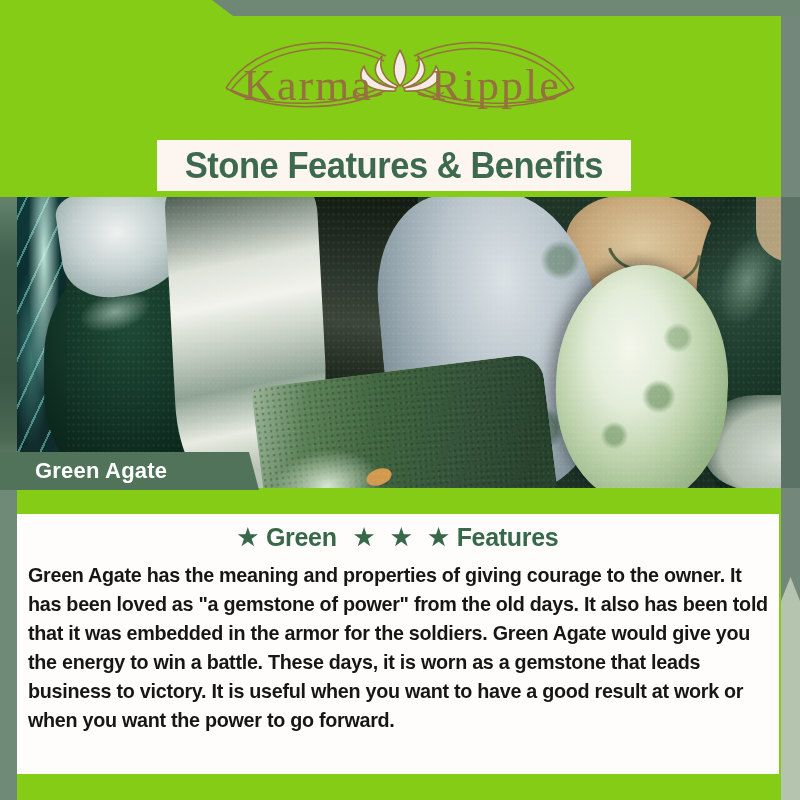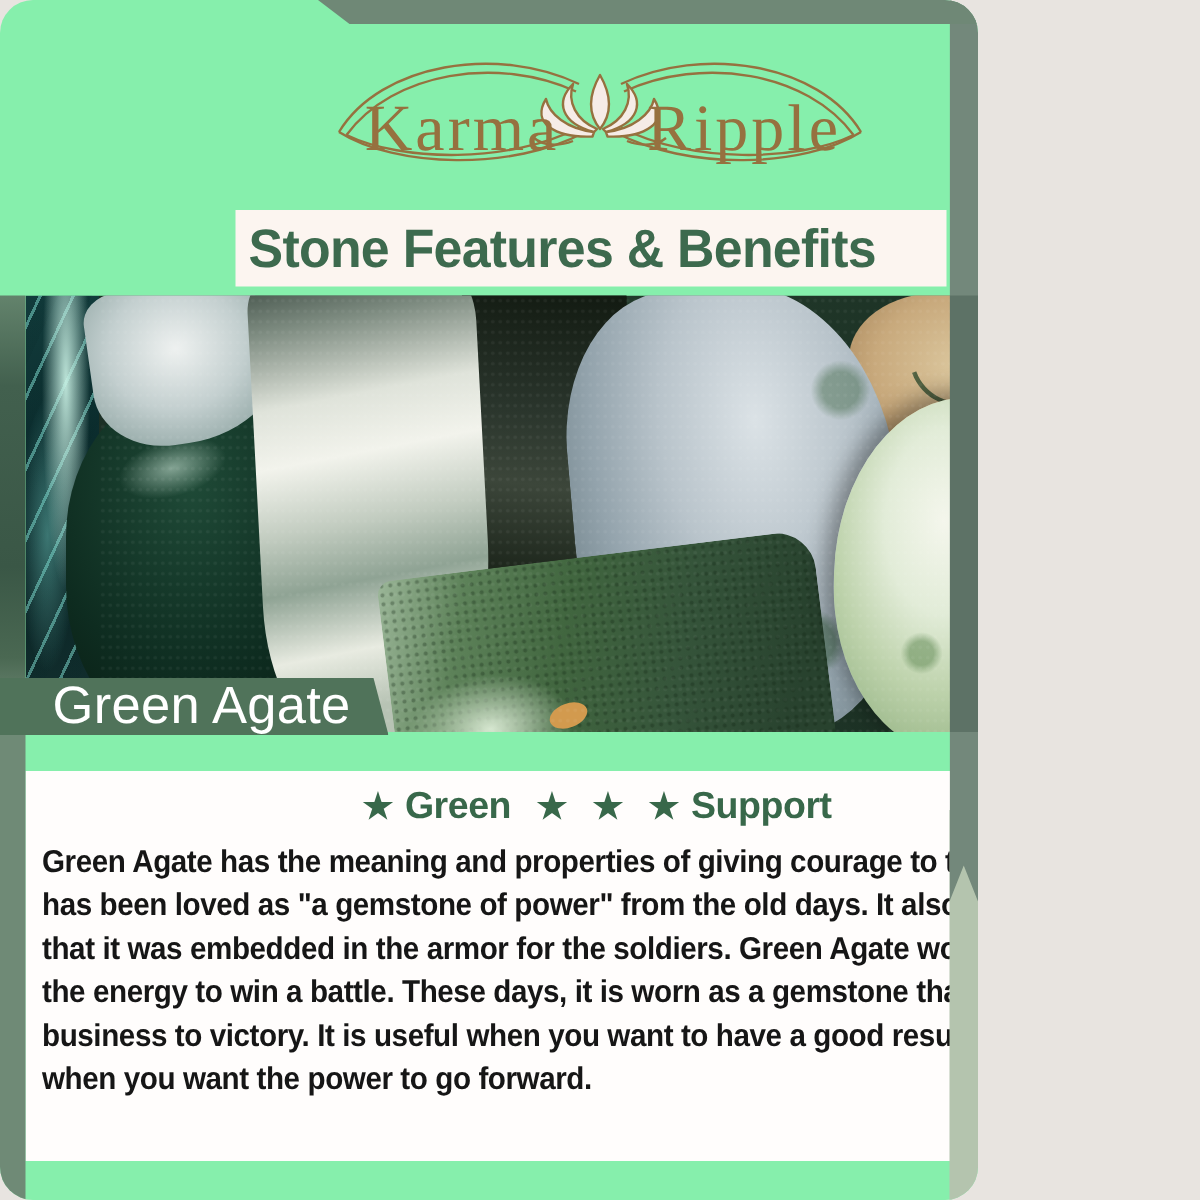--- a/index.html
+++ b/index.html
@@ -1,36 +1,36 @@
 <!DOCTYPE html>
 <html><head>
 <meta charset="utf-8">
 <style>
   html,body{margin:0;padding:0;background:#e8e4e0;}
-  .canvas{position:relative;width:652px;height:800px;background:#86efac;overflow:hidden;
-          font-family:"Liberation Sans",sans-serif;border-radius:22px;}
+  .canvas{position:relative;width:800px;height:800px;background:#84cc16;overflow:hidden;
+          font-family:"Liberation Sans",sans-serif;}
 
   
   .top-strip{position:absolute;left:0;top:0;width:800px;height:16px;background:#6f8876;
              clip-path:polygon(212px 0,800px 0,800px 16px,233px 16px);z-index:6;}
   .right-band-lower{position:absolute;right:0;top:540px;width:19px;height:260px;background:#b4c4ae;z-index:5;}
   .right-ribbon{position:absolute;right:0;top:0;width:19px;height:601px;background:#73887b;
                 clip-path:polygon(0 0,100% 0,100% 100%,50% 96%,0 100%);z-index:5;}
   .right-ribbon .photo-tint{position:absolute;left:0;top:197px;width:100%;height:291px;background:rgba(18,38,26,.22);}
   .left-strip{position:absolute;left:0;top:197px;width:17px;height:603px;z-index:4;
       background:linear-gradient(#63836c 0%,#42604e 10%,#3a5746 30%,#4a6852 40%,#6f8a76 46%,#6f8a76 100%);}
 
   
   .logo{position:absolute;left:212px;top:24px;width:376px;height:100px;z-index:2;}
   .logo svg{display:block;width:100%;height:100%;}
   .logo text{font-family:"Liberation Serif","DejaVu Serif",serif;}
 
   
   .heading-band{position:absolute;left:157px;top:140px;width:474px;height:51px;background:#fcf5f0;
-                z-index:2;display:flex;align-items:center;justify-content:flex-start;}
+                z-index:2;display:flex;align-items:center;justify-content:center;}
   .heading-band h1{margin:0;font-size:36px;font-weight:700;color:#3d6a4e;letter-spacing:-.5px;
                    transform:scaleX(.96);white-space:nowrap;}
 
   
   .photo{position:absolute;left:17px;top:197px;width:766px;height:291px;z-index:1;overflow:hidden;}
   .teal-sliver{position:absolute;left:0;top:0;width:49px;height:291px;
       background:
         radial-gradient(ellipse at 55% 20%, rgba(205,245,232,.9) 0%, rgba(205,245,232,0) 42%),
         radial-gradient(ellipse at 30% 55%, rgba(120,215,205,.45) 0%, rgba(120,215,205,0) 40%),
         repeating-linear-gradient(115deg, rgba(130,225,212,0) 0 8px, rgba(130,225,212,.5) 8px 10px, rgba(8,40,40,.15) 10px 20px),
@@ -82,21 +82,21 @@
   .s10{left:638px;top:198px;width:132px;height:96px;border-radius:40%;
       background:radial-gradient(ellipse at 60% 60%,#d7ded6 0%,#aebbac 55%,rgba(130,150,130,0) 90%);}
   .s11{left:690px;top:-4px;width:78px;height:70px;border-radius:0 0 0 50%;opacity:.85;background:#cdb28a;}
   .grain{left:0;top:0;width:717px;height:291px;
       background-image:radial-gradient(circle, rgba(255,255,255,.05) 1px, rgba(255,255,255,0) 1.4px);
       background-size:5px 7px;}
 
   
   .agate-band{position:absolute;left:0;top:452px;width:259px;height:38px;background:#50735a;z-index:7;
               clip-path:polygon(0 0,249px 0,259px 38px,0 38px);display:flex;align-items:center;}
-  .agate-band span{color:#ffffff;font-size:35px;font-weight:400;padding-left:35px;letter-spacing:.2px;}
+  .agate-band span{color:#ffffff;font-size:22px;font-weight:700;padding-left:35px;letter-spacing:.2px;}
 
   
   .panel{position:absolute;left:17px;top:514px;width:762px;height:260px;background:#fffdfc;z-index:2;}
   .stars-row{display:flex;justify-content:center;align-items:center;gap:17px;margin-top:9px;
              color:#38684a;font-weight:700;font-size:25px;letter-spacing:-.3px;white-space:nowrap;}
   .benefit{display:flex;align-items:center;gap:8px;}
   .benefit .star{font-size:23px;line-height:1;}
   .desc{margin:8px 0 0 11px;width:796px;transform:scaleX(.94);transform-origin:left top;
         font-size:21px;font-weight:700;color:#161616;line-height:29px;letter-spacing:-.3px;}
 </style>
@@ -177,19 +177,19 @@
         <span>Green</span>
       </span>
       <span class="benefit">
         <span class="star">★</span>
       </span>
       <span class="benefit">
         <span class="star">★</span>
       </span>
       <span class="benefit">
         <span class="star">★</span>
-        <span>Support</span>
+        <span>Features</span>
       </span>
     </div>
     <p class="desc">Green Agate has the meaning and properties of giving courage to the owner. It has been loved as "a gemstone of power" from the old days. It also has been told that it was embedded in the armor for the soldiers. Green Agate would give you the energy to win a battle. These days, it is worn as a gemstone that leads business to victory. It is useful when you want to have a good result at work or when you want the power to go forward.</p>
   </div>
 
 </div>
 
 </body></html>

